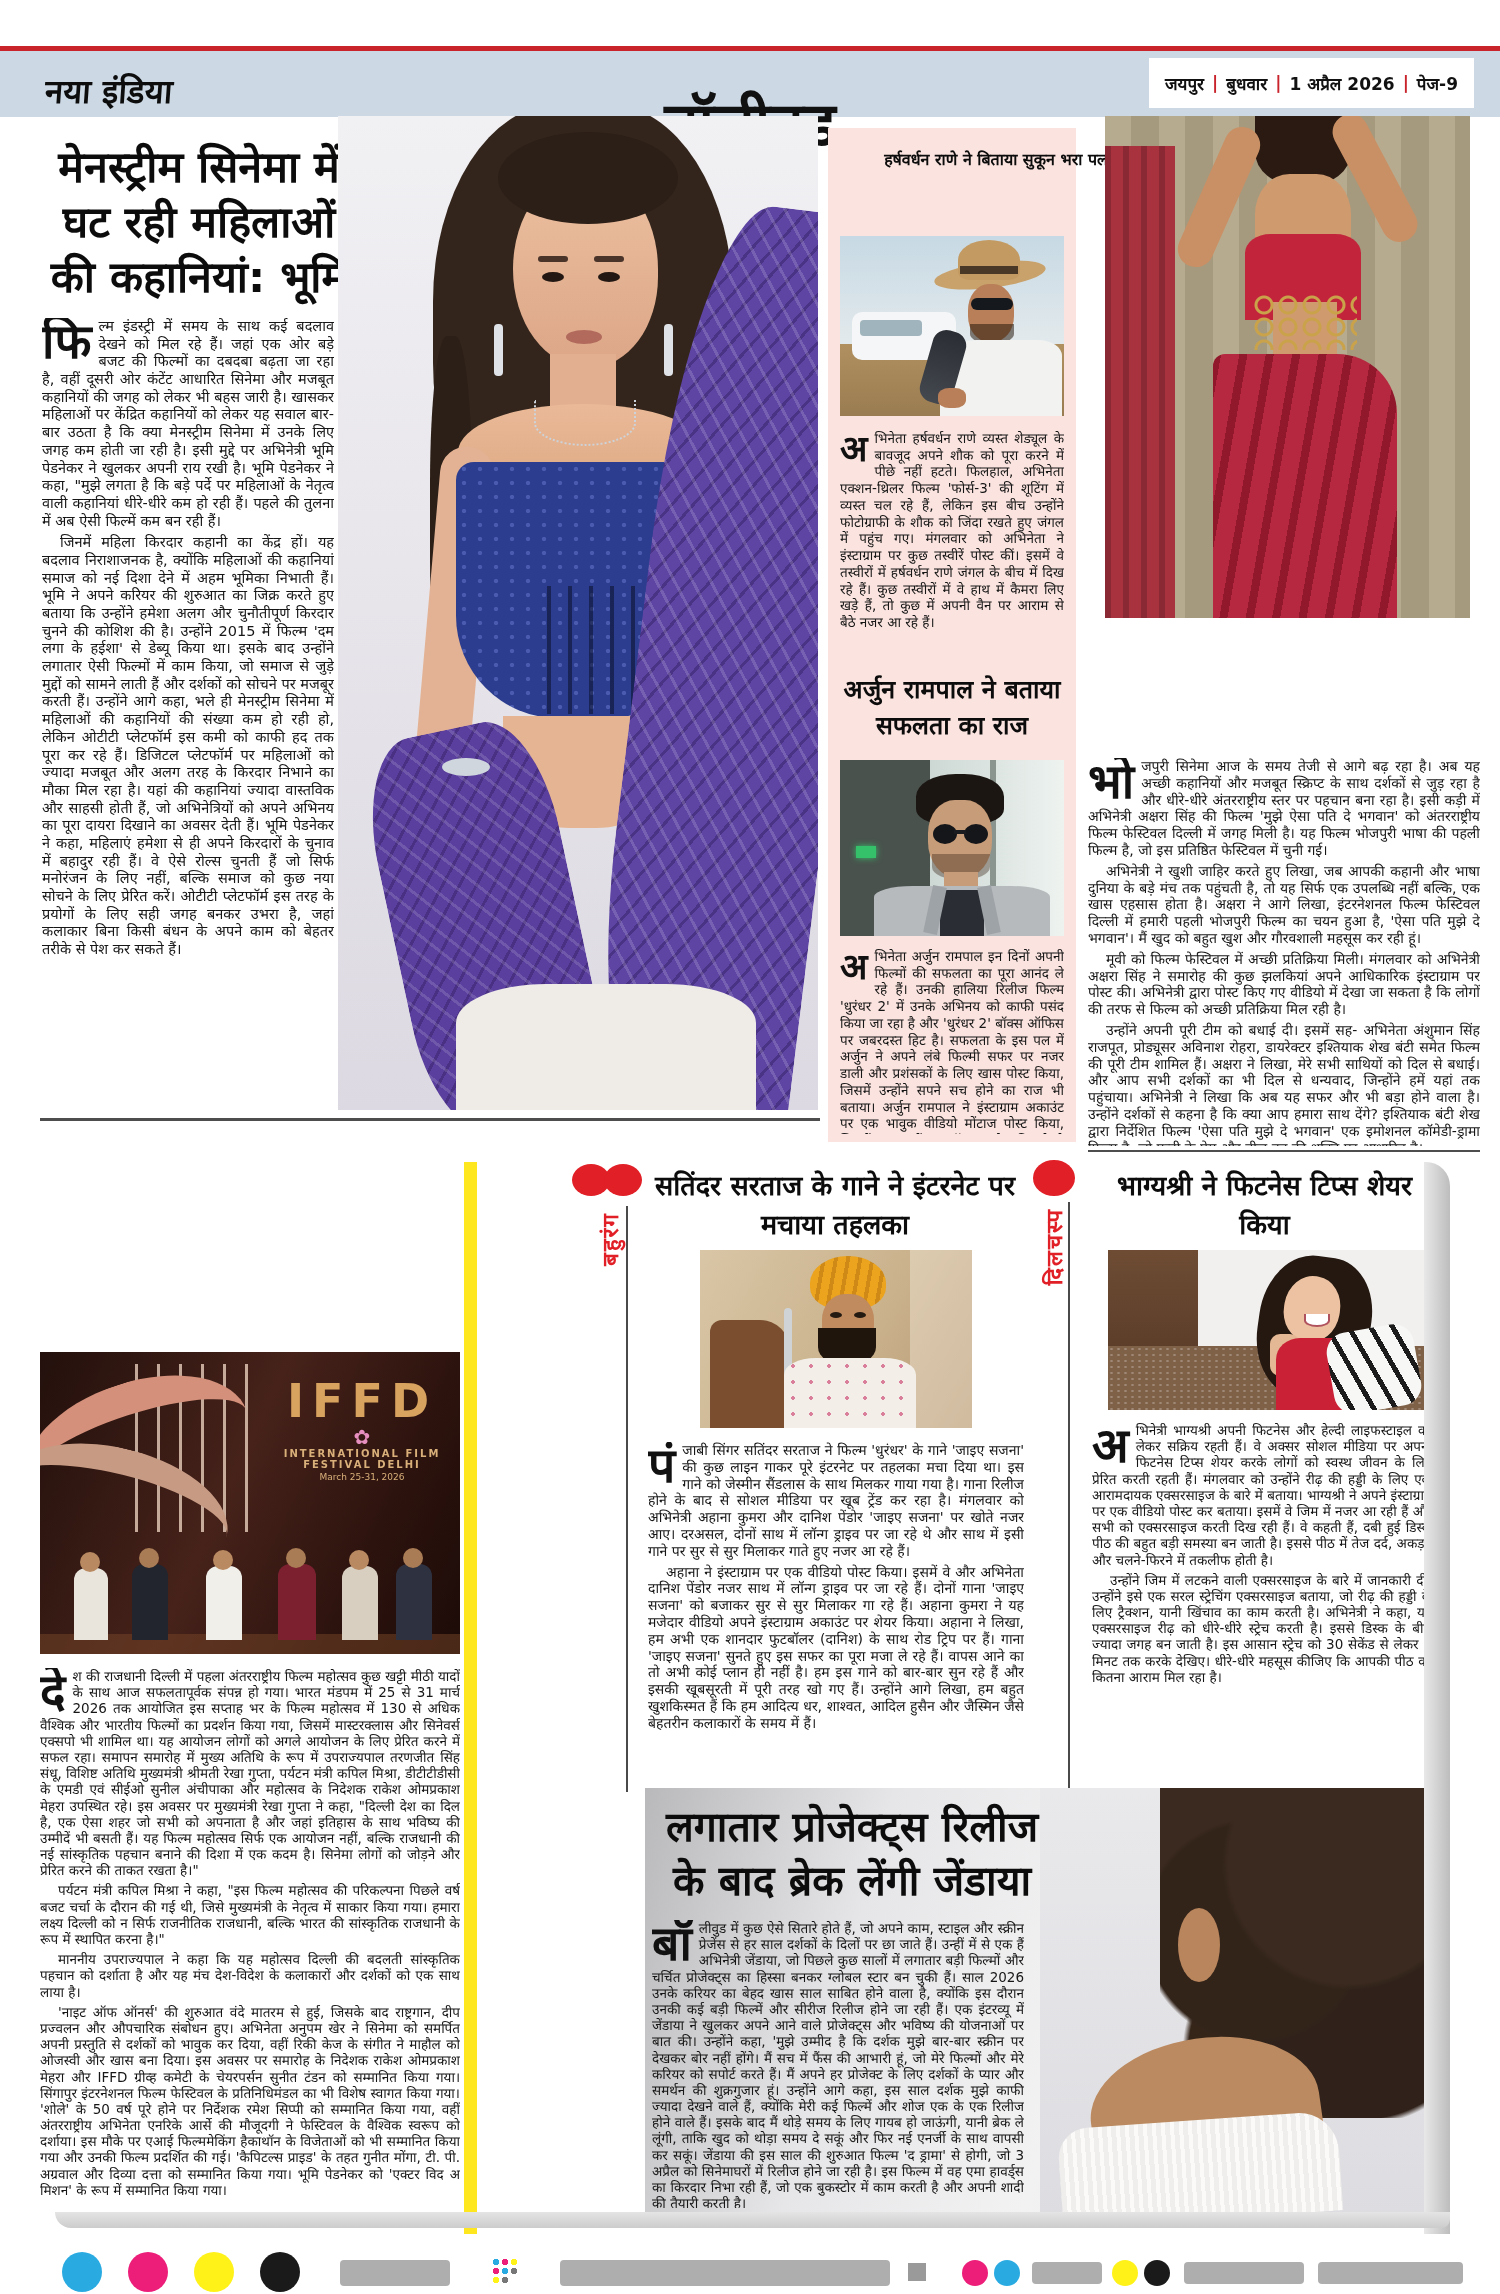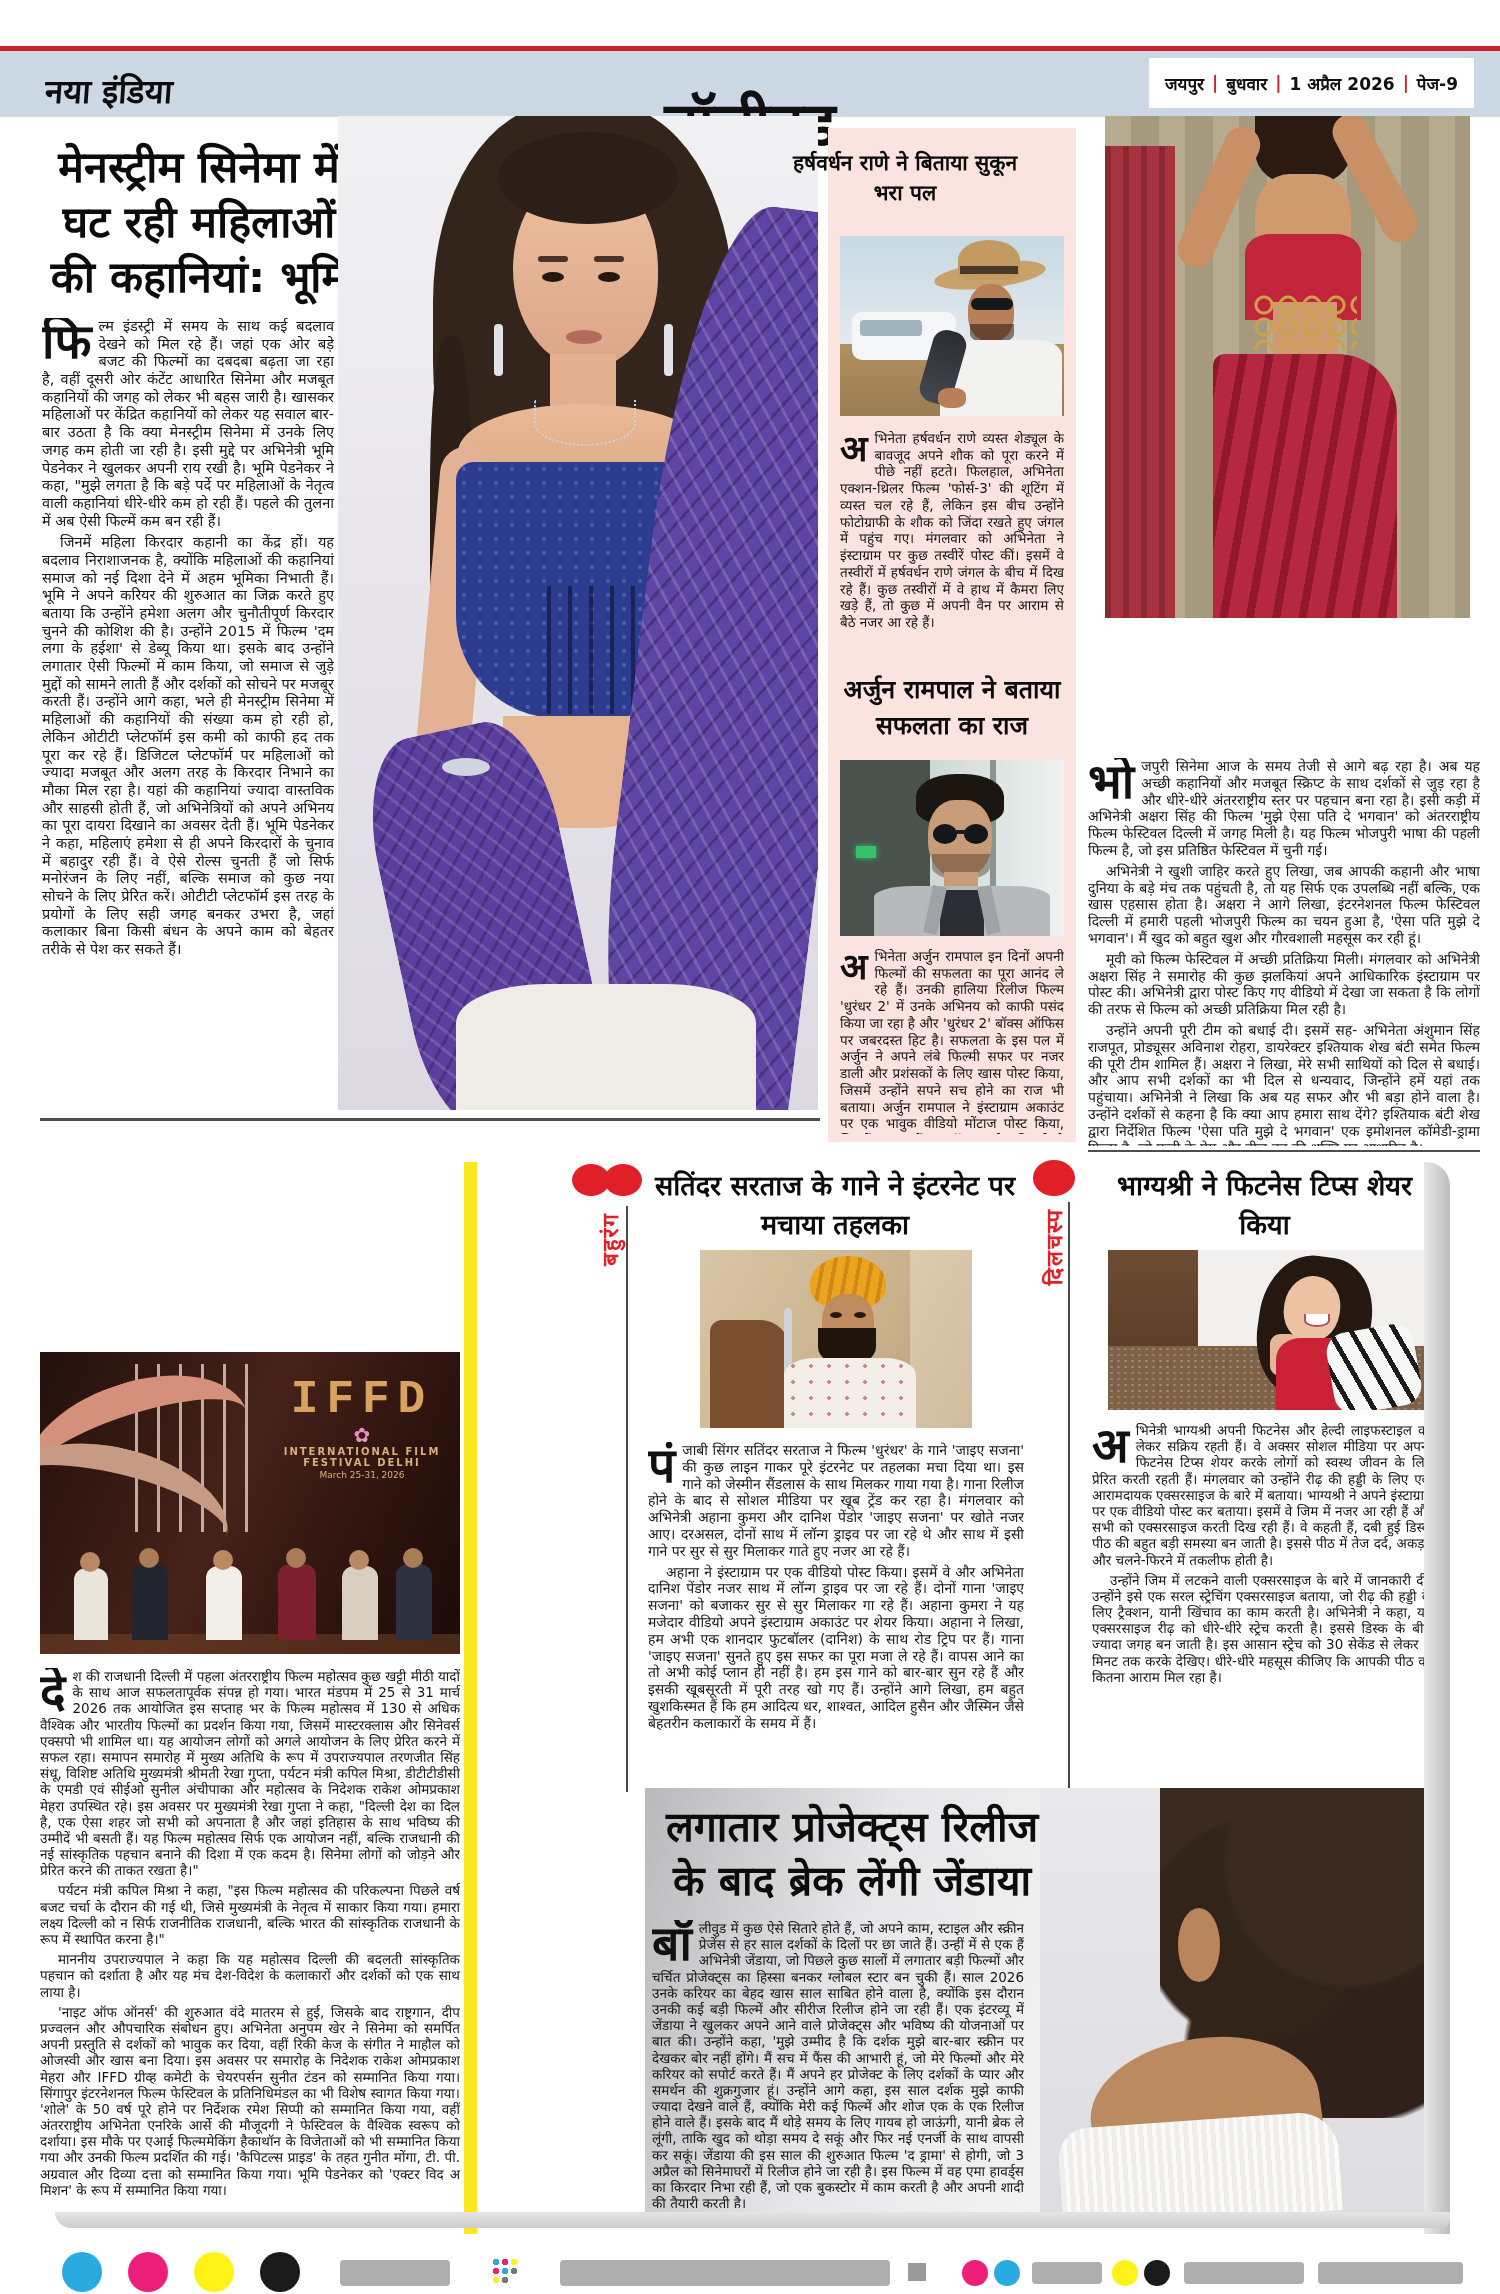--- a/index.html
+++ b/index.html
@@ -103,21 +103,21 @@
     <div style="left:300px;top:90px;width:205px;height:905px;transform:rotate(7deg);border-radius:40% 0 0 30%;background:#5e45a4;background-image:repeating-linear-gradient(55deg,rgba(255,255,255,.15) 0 3px,transparent 3px 16px),repeating-linear-gradient(-55deg,rgba(20,5,50,.28) 0 3px,transparent 3px 16px);"></div>
     <div style="left:55px;top:610px;width:185px;height:400px;transform:rotate(-12deg);border-radius:30%;background:#5b3f9e;background-image:repeating-linear-gradient(50deg,rgba(255,255,255,.13) 0 3px,transparent 3px 15px),repeating-linear-gradient(-50deg,rgba(20,5,50,.25) 0 3px,transparent 3px 15px);"></div>
     <div style="left:104px;top:642px;width:48px;height:18px;background:#cfd6de;border-radius:50%;"></div>
     <div style="left:118px;top:868px;width:300px;height:130px;background:#efece8;border-radius:30% 30% 0 0;"></div>
   </div>
 
   <div class="abs hr" style="left:40px;top:1118px;width:780px;height:3px;"></div>
 
   <div class="abs pinkbox"></div>
 
-  <div class="abs headline" style="left:789px;top:148px;width:232px;font-size:21px;line-height:1.45;">हर्षवर्धन राणे ने बिताया सुकून भरा पल</div>
+  <div class="abs headline" style="left:880px;top:148px;width:232px;font-size:16px;line-height:1.45;">हर्षवर्धन राणे ने बिताया सुकून भरा पल</div>
 
   <div class="photo" style="left:840px;top:236px;width:224px;height:180px;background:linear-gradient(180deg,#c7d9e4 0%,#e2e9ec 58%,#e2e9ec 58%);">
     <div style="left:0;top:108px;width:224px;height:72px;background:linear-gradient(#b0905f,#9a7c52);"></div>
     <div style="left:12px;top:76px;width:104px;height:48px;background:#f4f6f7;border-radius:10px;"></div>
     <div style="left:20px;top:84px;width:62px;height:16px;background:#9fb4bd;border-radius:4px;"></div>
     <div style="left:94px;top:26px;width:112px;height:26px;background:#c9a26b;border-radius:50%;transform:rotate(-7deg);"></div>
     <div style="left:118px;top:4px;width:62px;height:40px;background:#c39a62;border-radius:50% 50% 20% 20%;"></div>
     <div style="left:120px;top:30px;width:58px;height:8px;background:#4a3826;"></div>
     <div style="left:128px;top:48px;width:46px;height:58px;background:#b97f58;border-radius:45%;"></div>
     <div style="left:131px;top:62px;width:42px;height:12px;background:#15181c;border-radius:6px;"></div>
@@ -175,21 +175,21 @@
   </div>
 
   <div class="abs hr" style="left:1088px;top:1150px;width:392px;height:2px;"></div>
 
 
   <div class="photo" style="left:40px;top:1352px;width:420px;height:302px;background:linear-gradient(115deg,#23100c,#46221a 45%,#2d130e 75%,#1c0b08);">
     <div style="left:95px;top:12px;width:120px;height:168px;background:repeating-linear-gradient(90deg,rgba(255,230,210,.7) 0 3px,transparent 3px 22px);"></div>
     <div style="left:-18px;top:30px;width:230px;height:96px;border-top:32px solid #d4907a;border-radius:50%;transform:rotate(-18deg);"></div>
     <div style="left:-40px;top:96px;width:230px;height:96px;border-top:26px solid #c79a83;border-radius:50%;transform:rotate(14deg);"></div>
     <div class="iffd-logo" style="left:242px;top:22px;width:160px;">
-      <div class="iffd-title" style="position:static;font-family:Liberation Mono, monospace;">IFFD</div>
+      <div class="iffd-title" style="position:static;">IFFD</div>
       <div style="position:static;color:#e790c0;font-size:20px;line-height:18px;">✿</div>
       <div class="iffd-sub" style="position:static;margin-top:2px;">INTERNATIONAL FILM FESTIVAL DELHI</div>
       <div class="iffd-date" style="position:static;margin-top:2px;">March 25-31, 2026</div>
     </div>
     <div style="left:0;top:282px;width:420px;height:20px;background:rgba(120,70,40,.5);"></div>
     <div style="left:34px;top:216px;width:34px;height:72px;background:#e9e5dc;border-radius:12px 12px 0 0;"></div>
     <div style="left:40px;top:200px;width:20px;height:20px;background:#b98a61;border-radius:50%;"></div>
     <div style="left:92px;top:212px;width:36px;height:76px;background:#23252e;border-radius:12px 12px 0 0;"></div>
     <div style="left:99px;top:196px;width:20px;height:20px;background:#a97c55;border-radius:50%;"></div>
     <div style="left:166px;top:214px;width:36px;height:74px;background:#f1efe9;border-radius:12px 12px 0 0;"></div>

